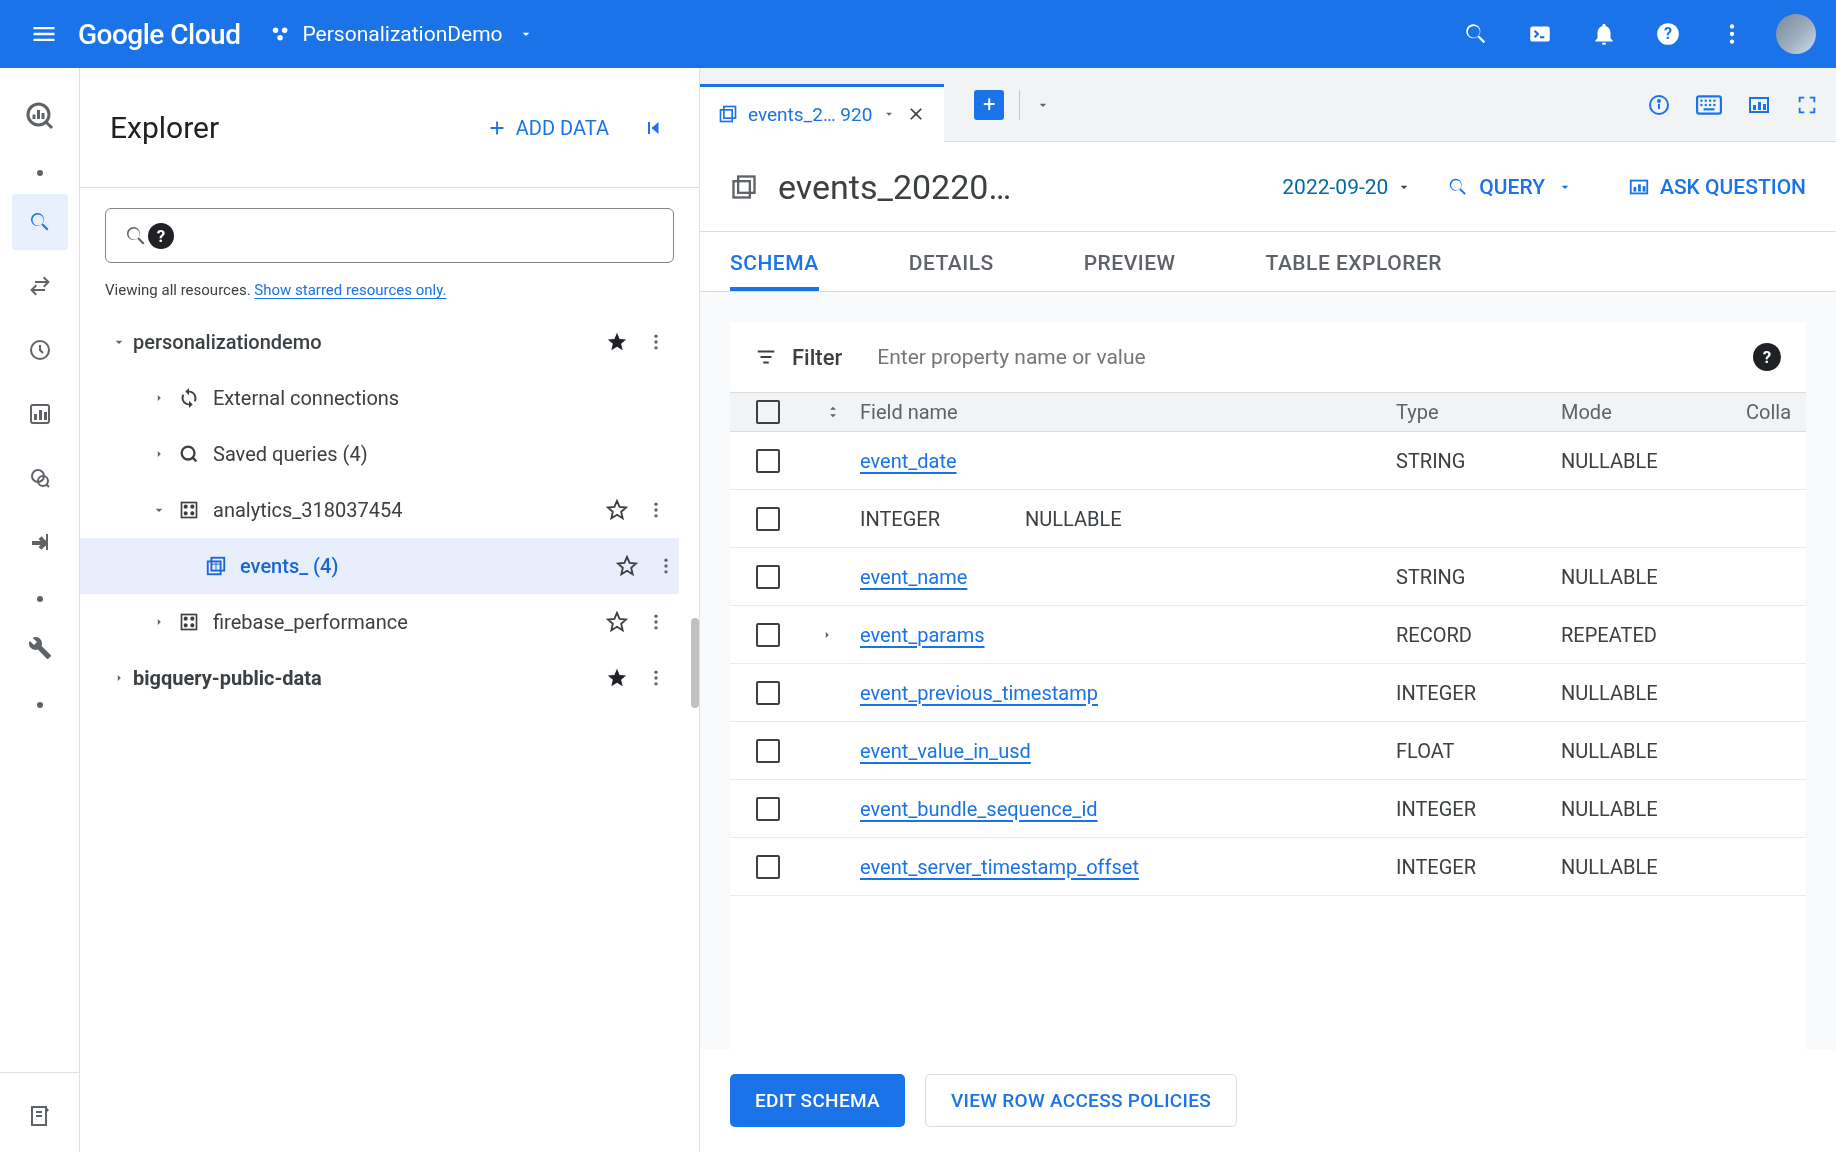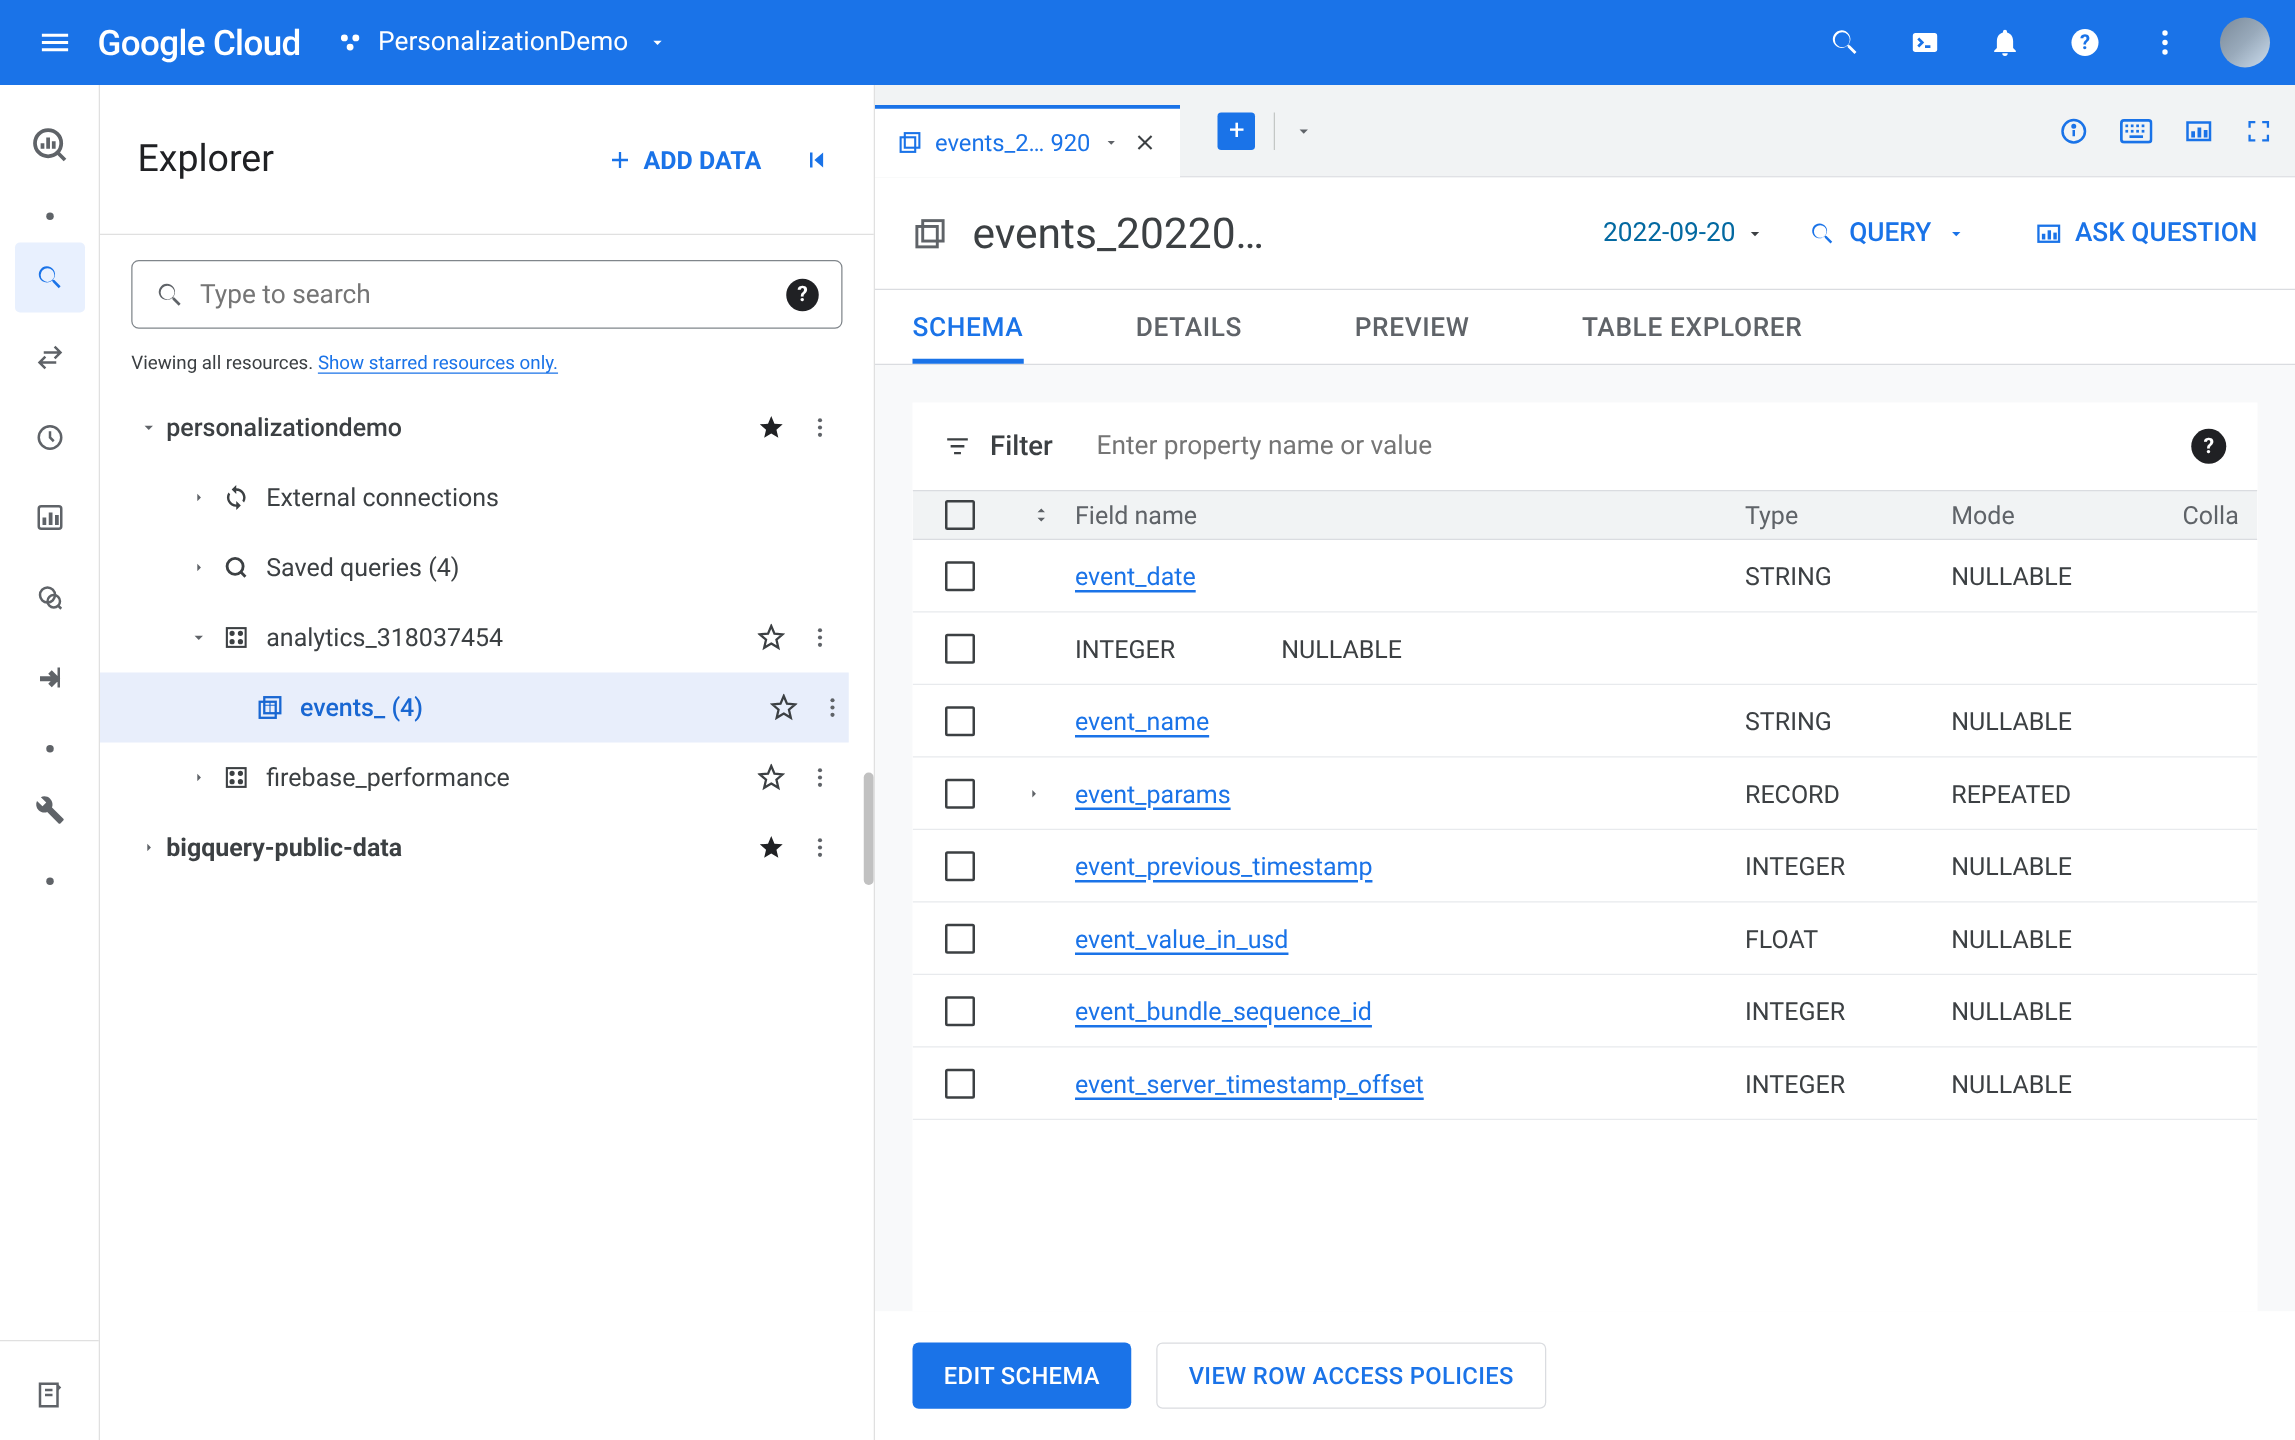--- a/index.html
+++ b/index.html
@@ -23,21 +23,21 @@
 .rail .rail-item { width: 56px; height: 56px; display: flex; align-items: center; justify-content: center; cursor: pointer; color: #5f6368; margin-bottom: 8px; border-radius: 4px; }
 .rail .rail-item.active { background: #e8f0fe; color: #1a73e8; }
 .rail .rail-dot { width: 6px; height: 6px; background: #5f6368; border-radius: 50%; margin: 18px 0; }
 .rail .rail-spacer { flex: 1; }
 .rail .rail-bottom { border-top: 1px solid #e0e0e0; width: 100%; padding-top: 15px; display: flex; justify-content: center; }
 
 
 .explorer { width: 620px; border-right: 1px solid #e0e0e0; display: flex; flex-direction: column; }
 .explorer-head { display: flex; align-items: center; padding: 25px 25px 25px 30px; border-bottom: 1px solid #e0e0e0; height: 120px; }
 .explorer-head h2 { font-size: 30px; font-weight: 400; color: #202124; flex: 1; }
-.add-data { color: #1a73e8; font-size: 20px; font-weight: 700; display: flex; align-items: center; cursor: pointer; margin-right: 25px; }
+.add-data { color: #1a73e8; font-size: 20px; font-weight: 400; display: flex; align-items: center; cursor: pointer; margin-right: 25px; }
 .add-data svg { margin-right: 8px; }
 .collapse-btn { width: 40px; height: 40px; display: flex; align-items: center; justify-content: center; cursor: pointer; color: #1a73e8; }
 
 .explorer-body { padding: 20px 25px; overflow-y: auto; flex: 1; position: relative; }
 .search-box { border: 1px solid #80868b; border-radius: 6px; height: 55px; display: flex; align-items: center; padding: 0 18px; margin-bottom: 15px; }
 .search-box input { border: none; outline: none; flex: 1; font-size: 21px; margin-left: 12px; color: #5f6368; background: transparent; }
 .search-help { width: 26px; height: 26px; background: #202124; color: #fff; border-radius: 50%; display: flex; align-items: center; justify-content: center; font-size: 17px; font-weight: bold; }
 .view-msg { font-size: 15px; color: #3c4043; line-height: 1.6; margin-bottom: 12px; }
 .view-msg a { color: #1a73e8; text-decoration: underline; text-underline-offset: 3px; }
 
@@ -238,21 +238,20 @@
         <svg width="24" height="24" viewBox="0 0 24 24" fill="#1a73e8">
             <path d="M6 6v12h2V6zm3.5 6l7 6V6z"></path>
           </svg>
       </div>
     </div>
     <div class="explorer-body">
       <div class="search-box">
         <svg width="24" height="24" viewBox="0 0 24 24" fill="#5f6368">
             <path d="M15.5 14h-.79l-.28-.27a6.5 6.5 0 1 0-.7.7l.27.28v.79l5 5L20.49 19zM10 15.5A5.5 5.5 0 1 1 15.5 10 5.5 5.5 0 0 1 10 15.5z"></path>
           </svg>
-        <input placeholder="Type to search" style="">
         <div class="search-help">?</div>
       </div>
       <div class="view-msg">
         <span>Viewing all resources. </span><a href="#">Show starred resources only.</a>
       </div>
 
       <div class="tree">
         <div class="tree-row">
           <span class="tree-arrow">
               <svg width="16" height="16" viewBox="0 0 24 24" fill="#5f6368">

